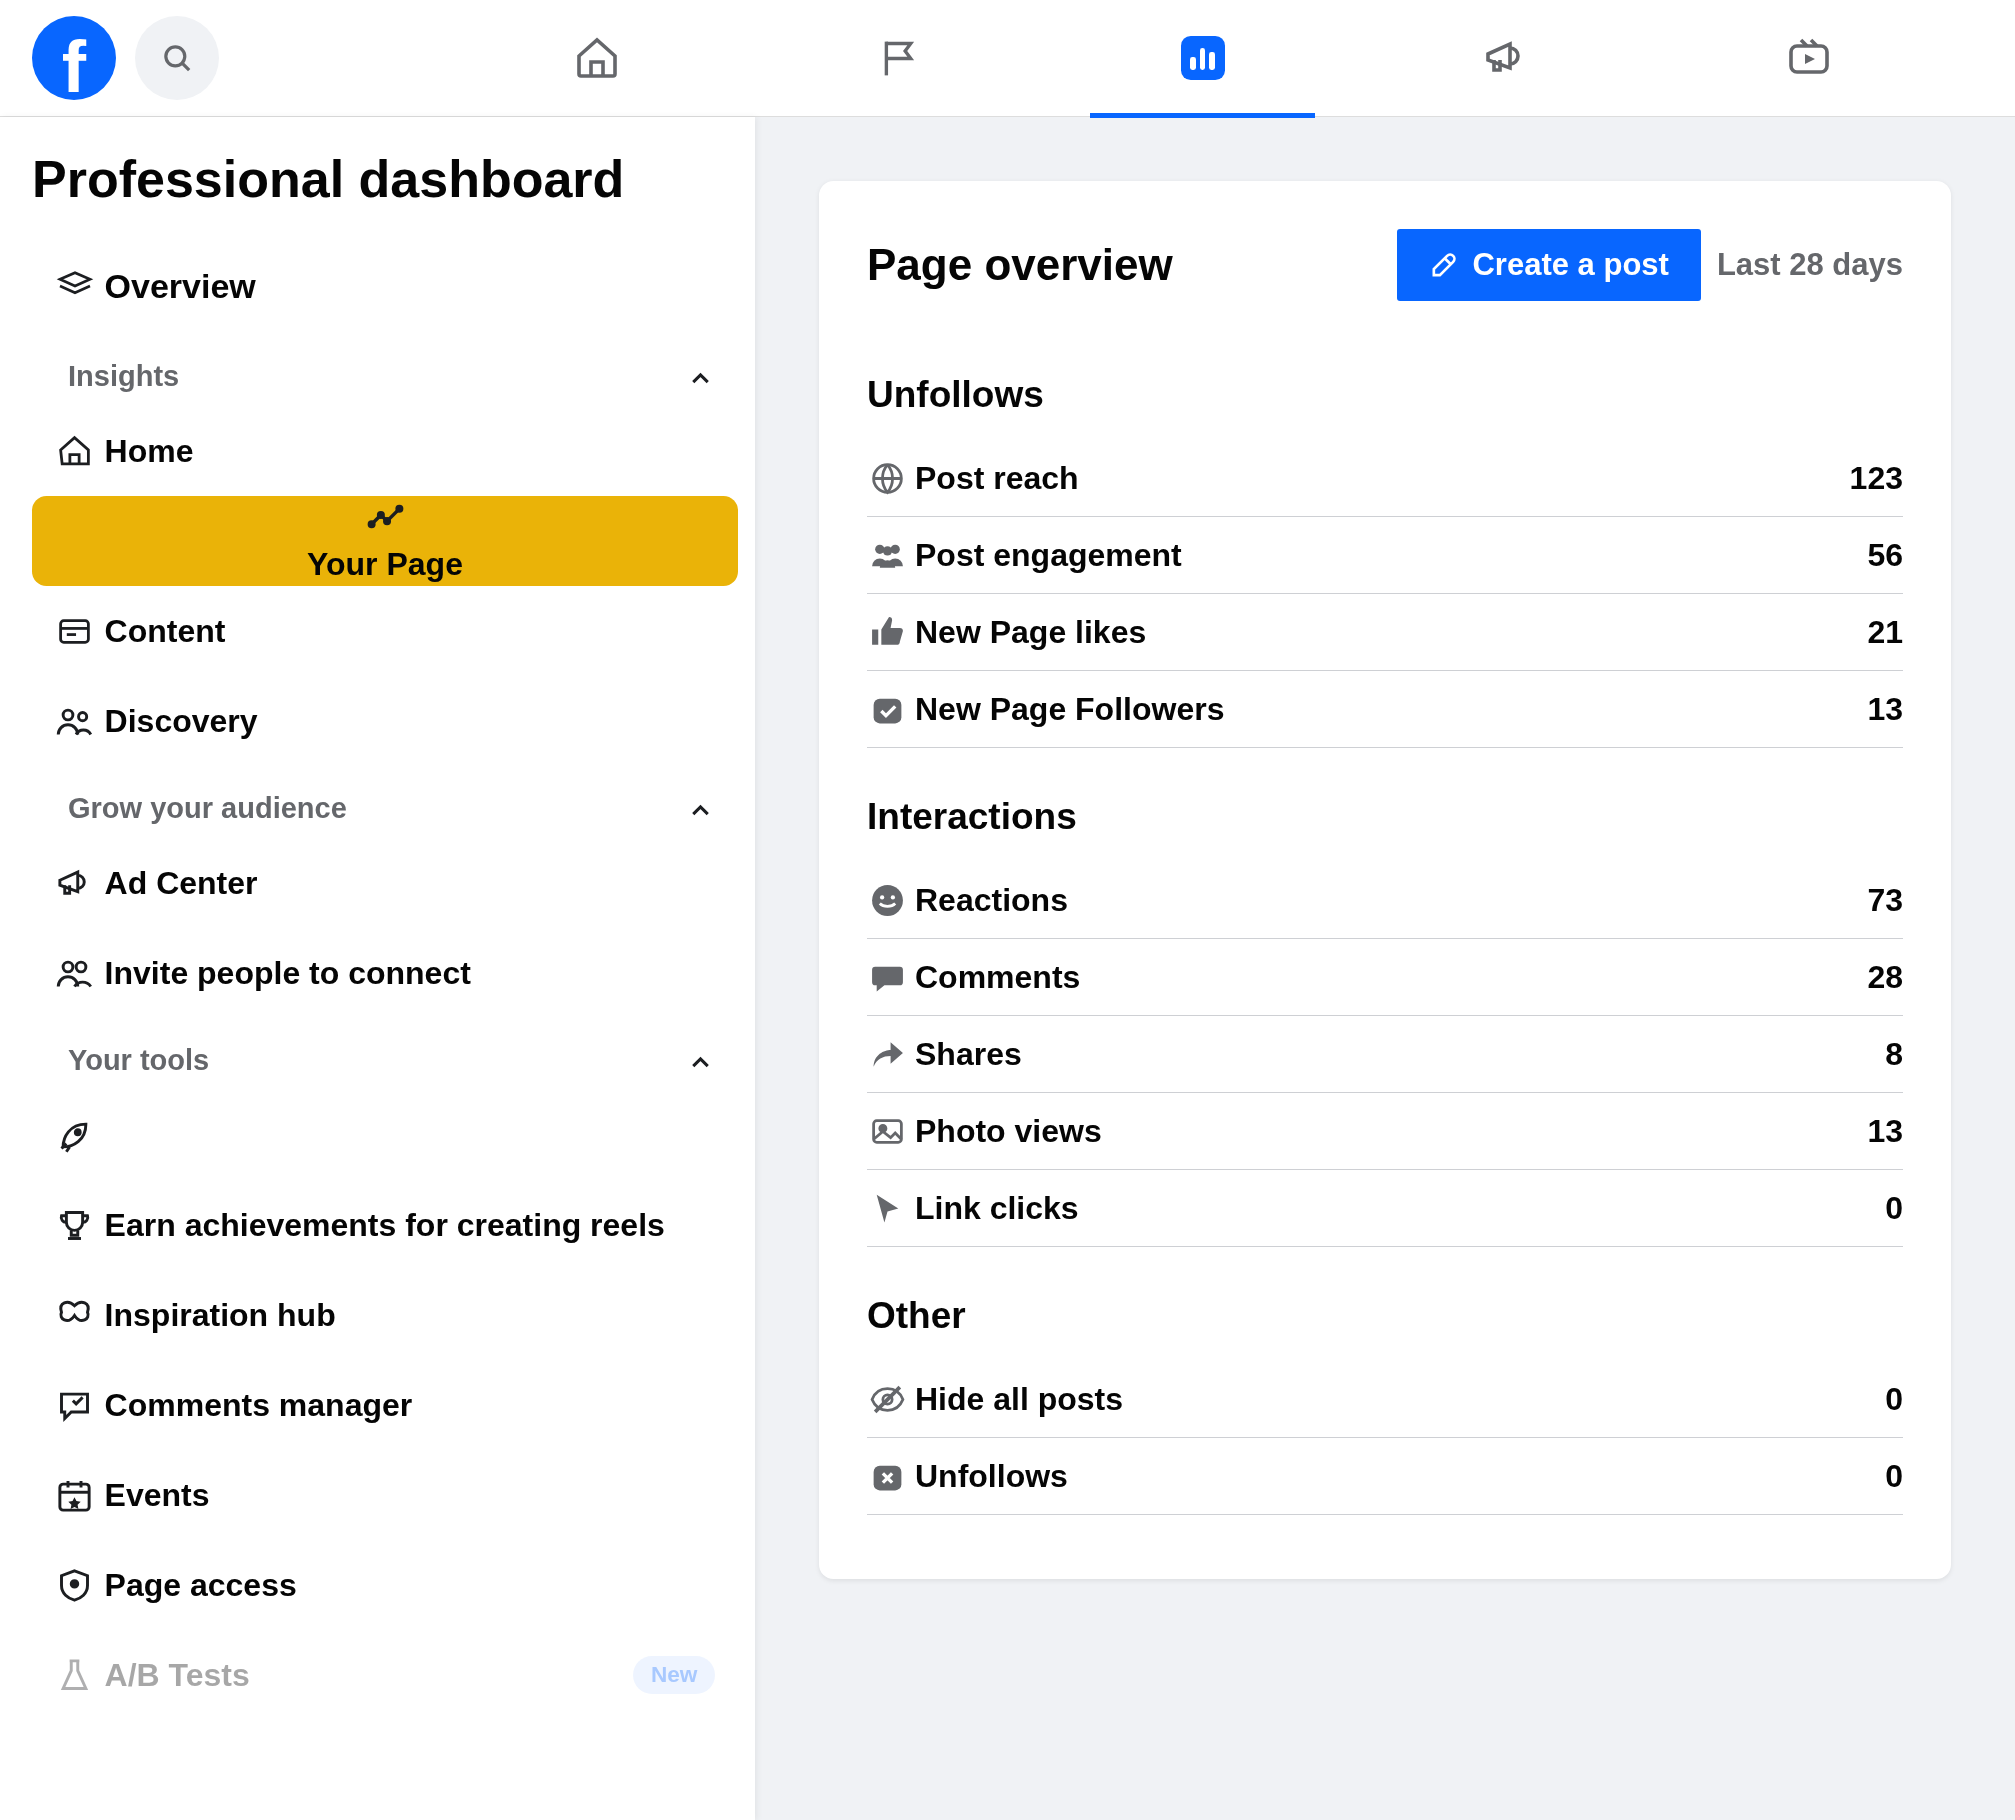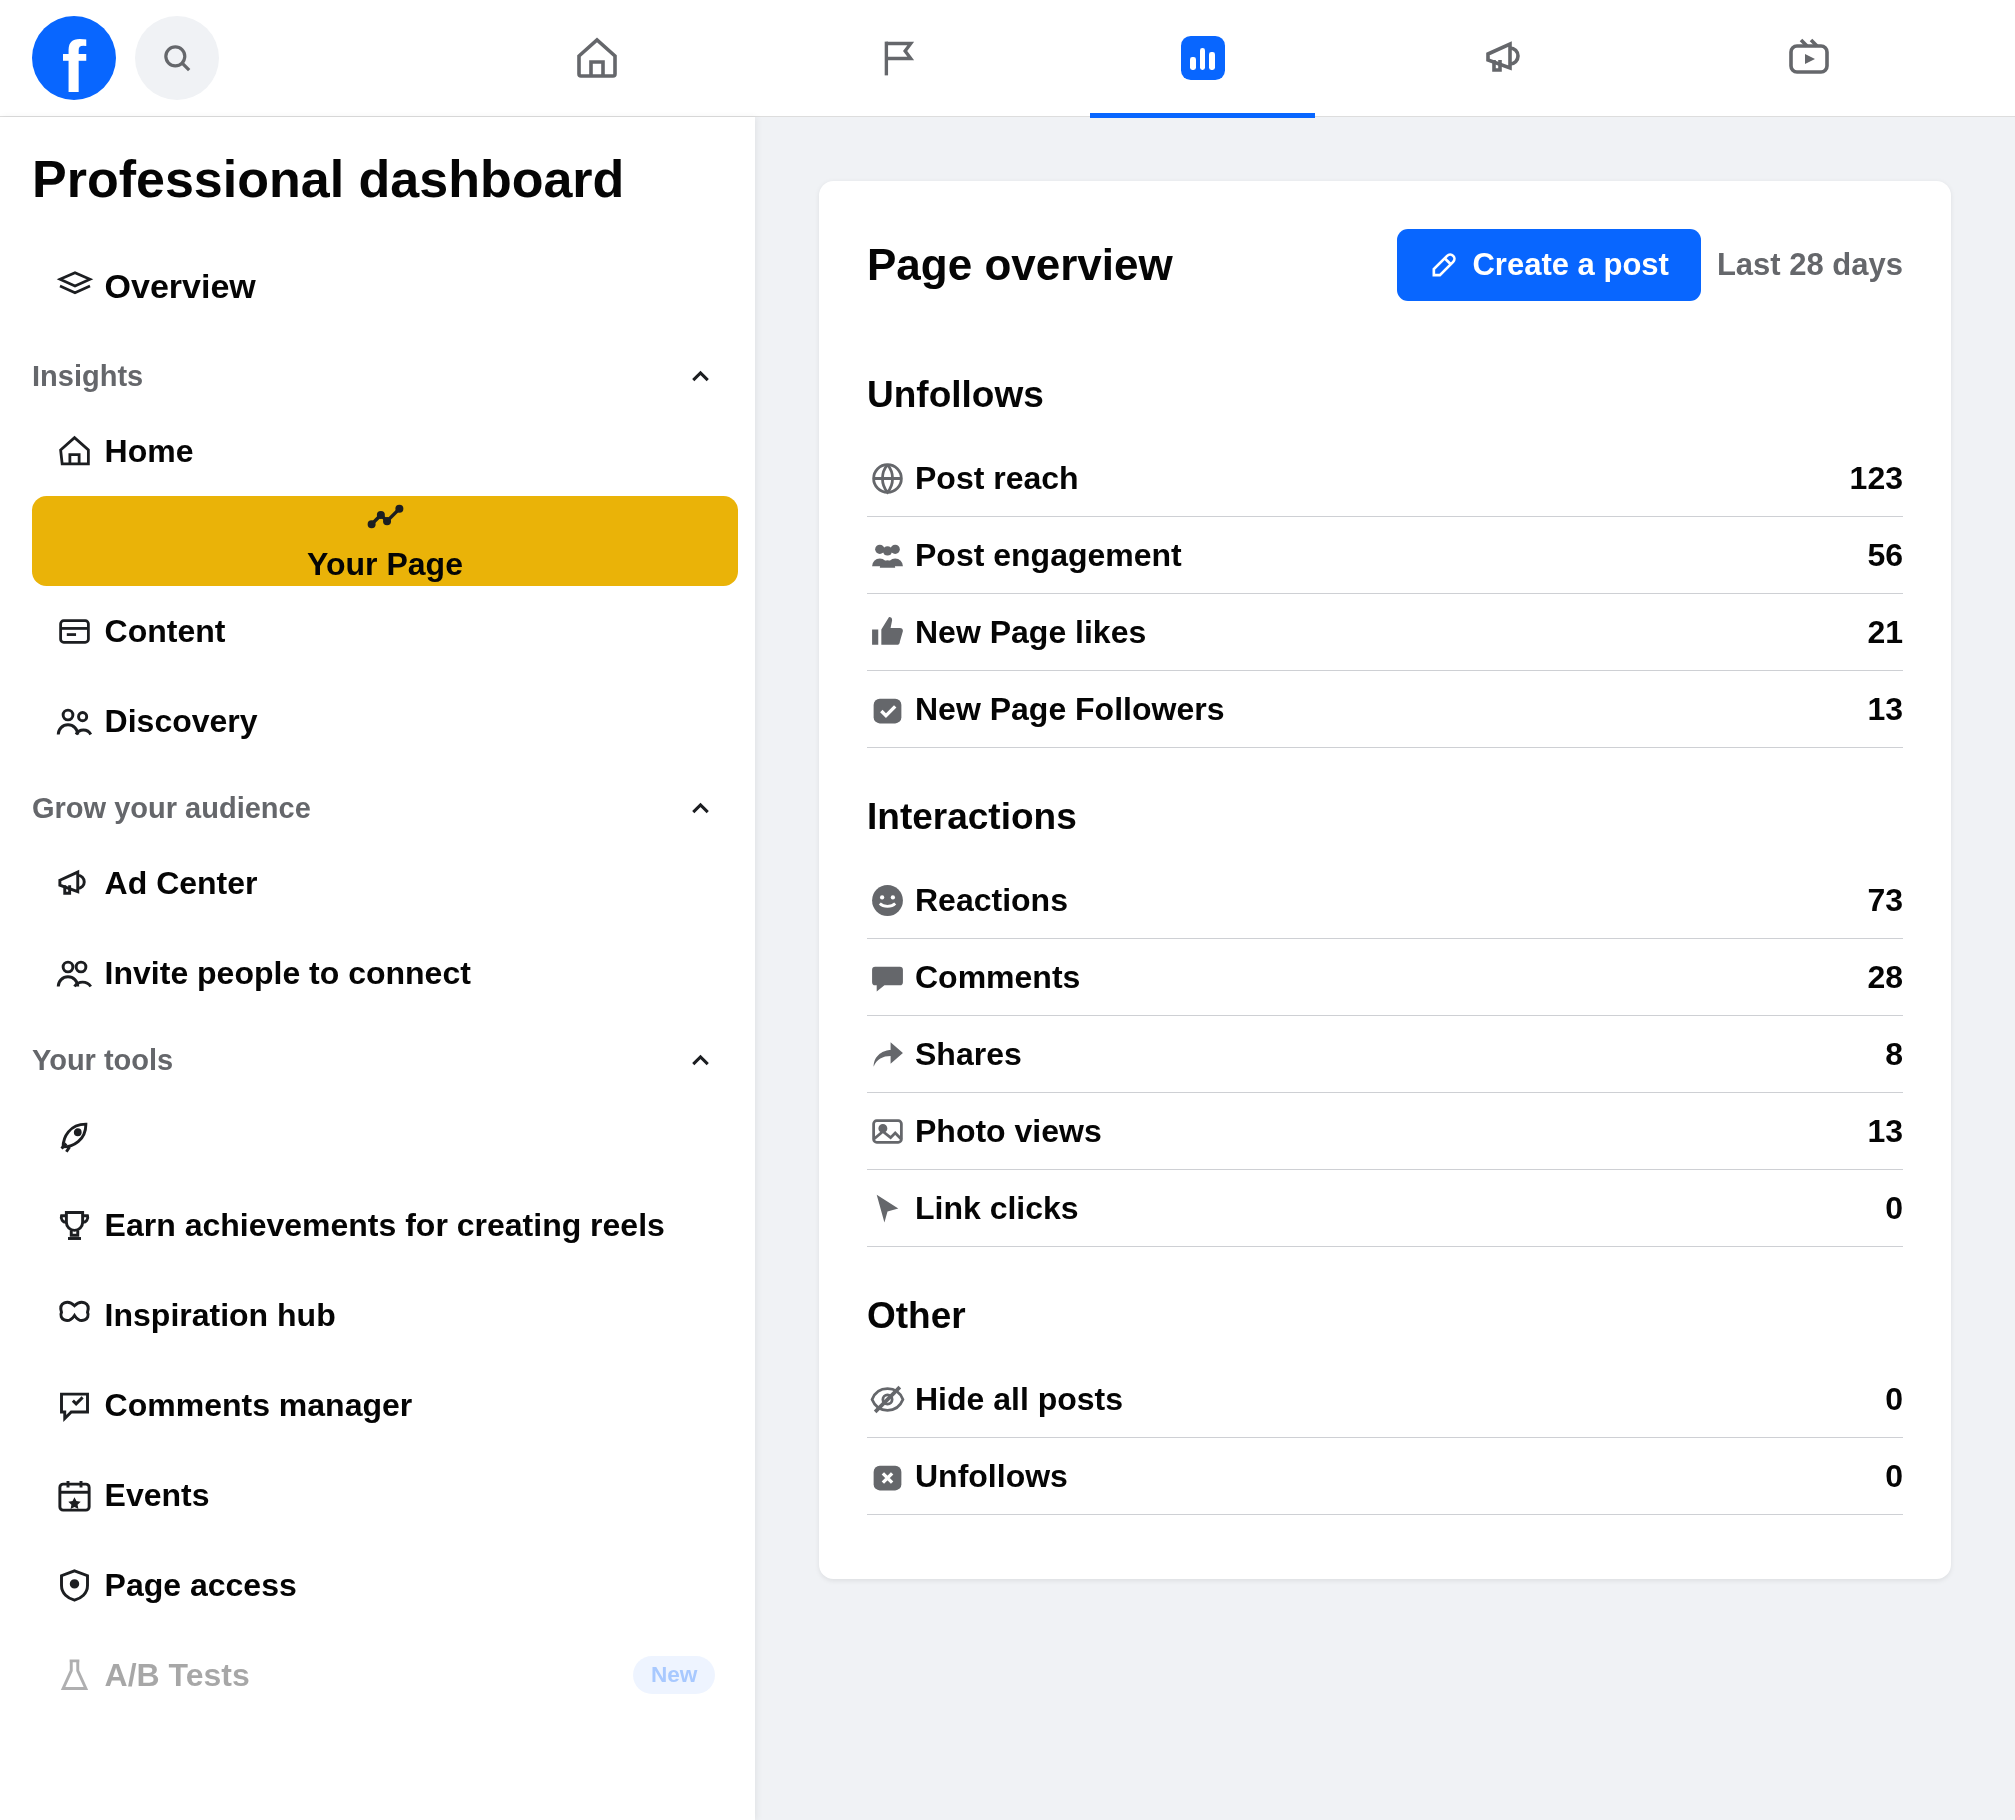--- a/index.html
+++ b/index.html
@@ -77,24 +77,25 @@
     padding: 0 22.6px;
     border-radius: 14.5px;
     font-size: 32px; font-weight: 600;
     color: #050505;
     cursor: pointer;
   }
   .side-row.overview { font-size: 34px; font-weight: 700; margin-bottom: 16px; }
   .side-row.active { background: #eab308; flex-direction: column; }
   .side-icon { width: 40px; height: 40px; display:flex; align-items:center; justify-content:center; color:#1c1e21; }
   .section-header {
-    display: flex; align-items: center; justify-content: space-between;
+    display: flex; align-items: flex-end; justify-content: space-between;
     padding: 13px 22.6px 13px 0px; margin-top: 13px;
     color: #65676b; font-size: 29px; font-weight: 600;
     cursor: pointer;
+    margin-left: 36px;
   }
   .chev { width: 29px; height: 29px; color:#1c1e21; }
   .faded { opacity: 0.35; }
   .new-badge {
     background: #cfe0ff; color: #0866ff;
     font-size: 22.6px; font-weight: 700;
     padding: 6.4px 18px; border-radius: 805px;
     margin-left: auto;
   }
   .main {
@@ -109,21 +110,21 @@
     padding: 48px 48px 64px 48px;
   }
   .card-header {
     display: flex; align-items: center; gap: 16px;
     margin-bottom: 73px;
   }
   .card-title { font-size: 44px; font-weight: 800; flex: 0 0 auto; }
   .spacer { flex: 1; }
   .create-btn {
     background: #0866ff; color: #fff;
-    border: none; border-radius: 11px;
+    border: none; border-radius: 3px;
     padding: 18px 32px; font-size: 31px; font-weight: 700;
     display: flex; align-items: center; gap: 14.5px;
     cursor: pointer;
   }
   .period { color: #65676b; font-size: 31px; font-weight: 700; }
   .section-title {
     font-size: 37px; font-weight: 800; margin: 48px 0 24px 0;
   }
   .section-title:first-of-type { margin-top: 0; }
   .metric-row {

